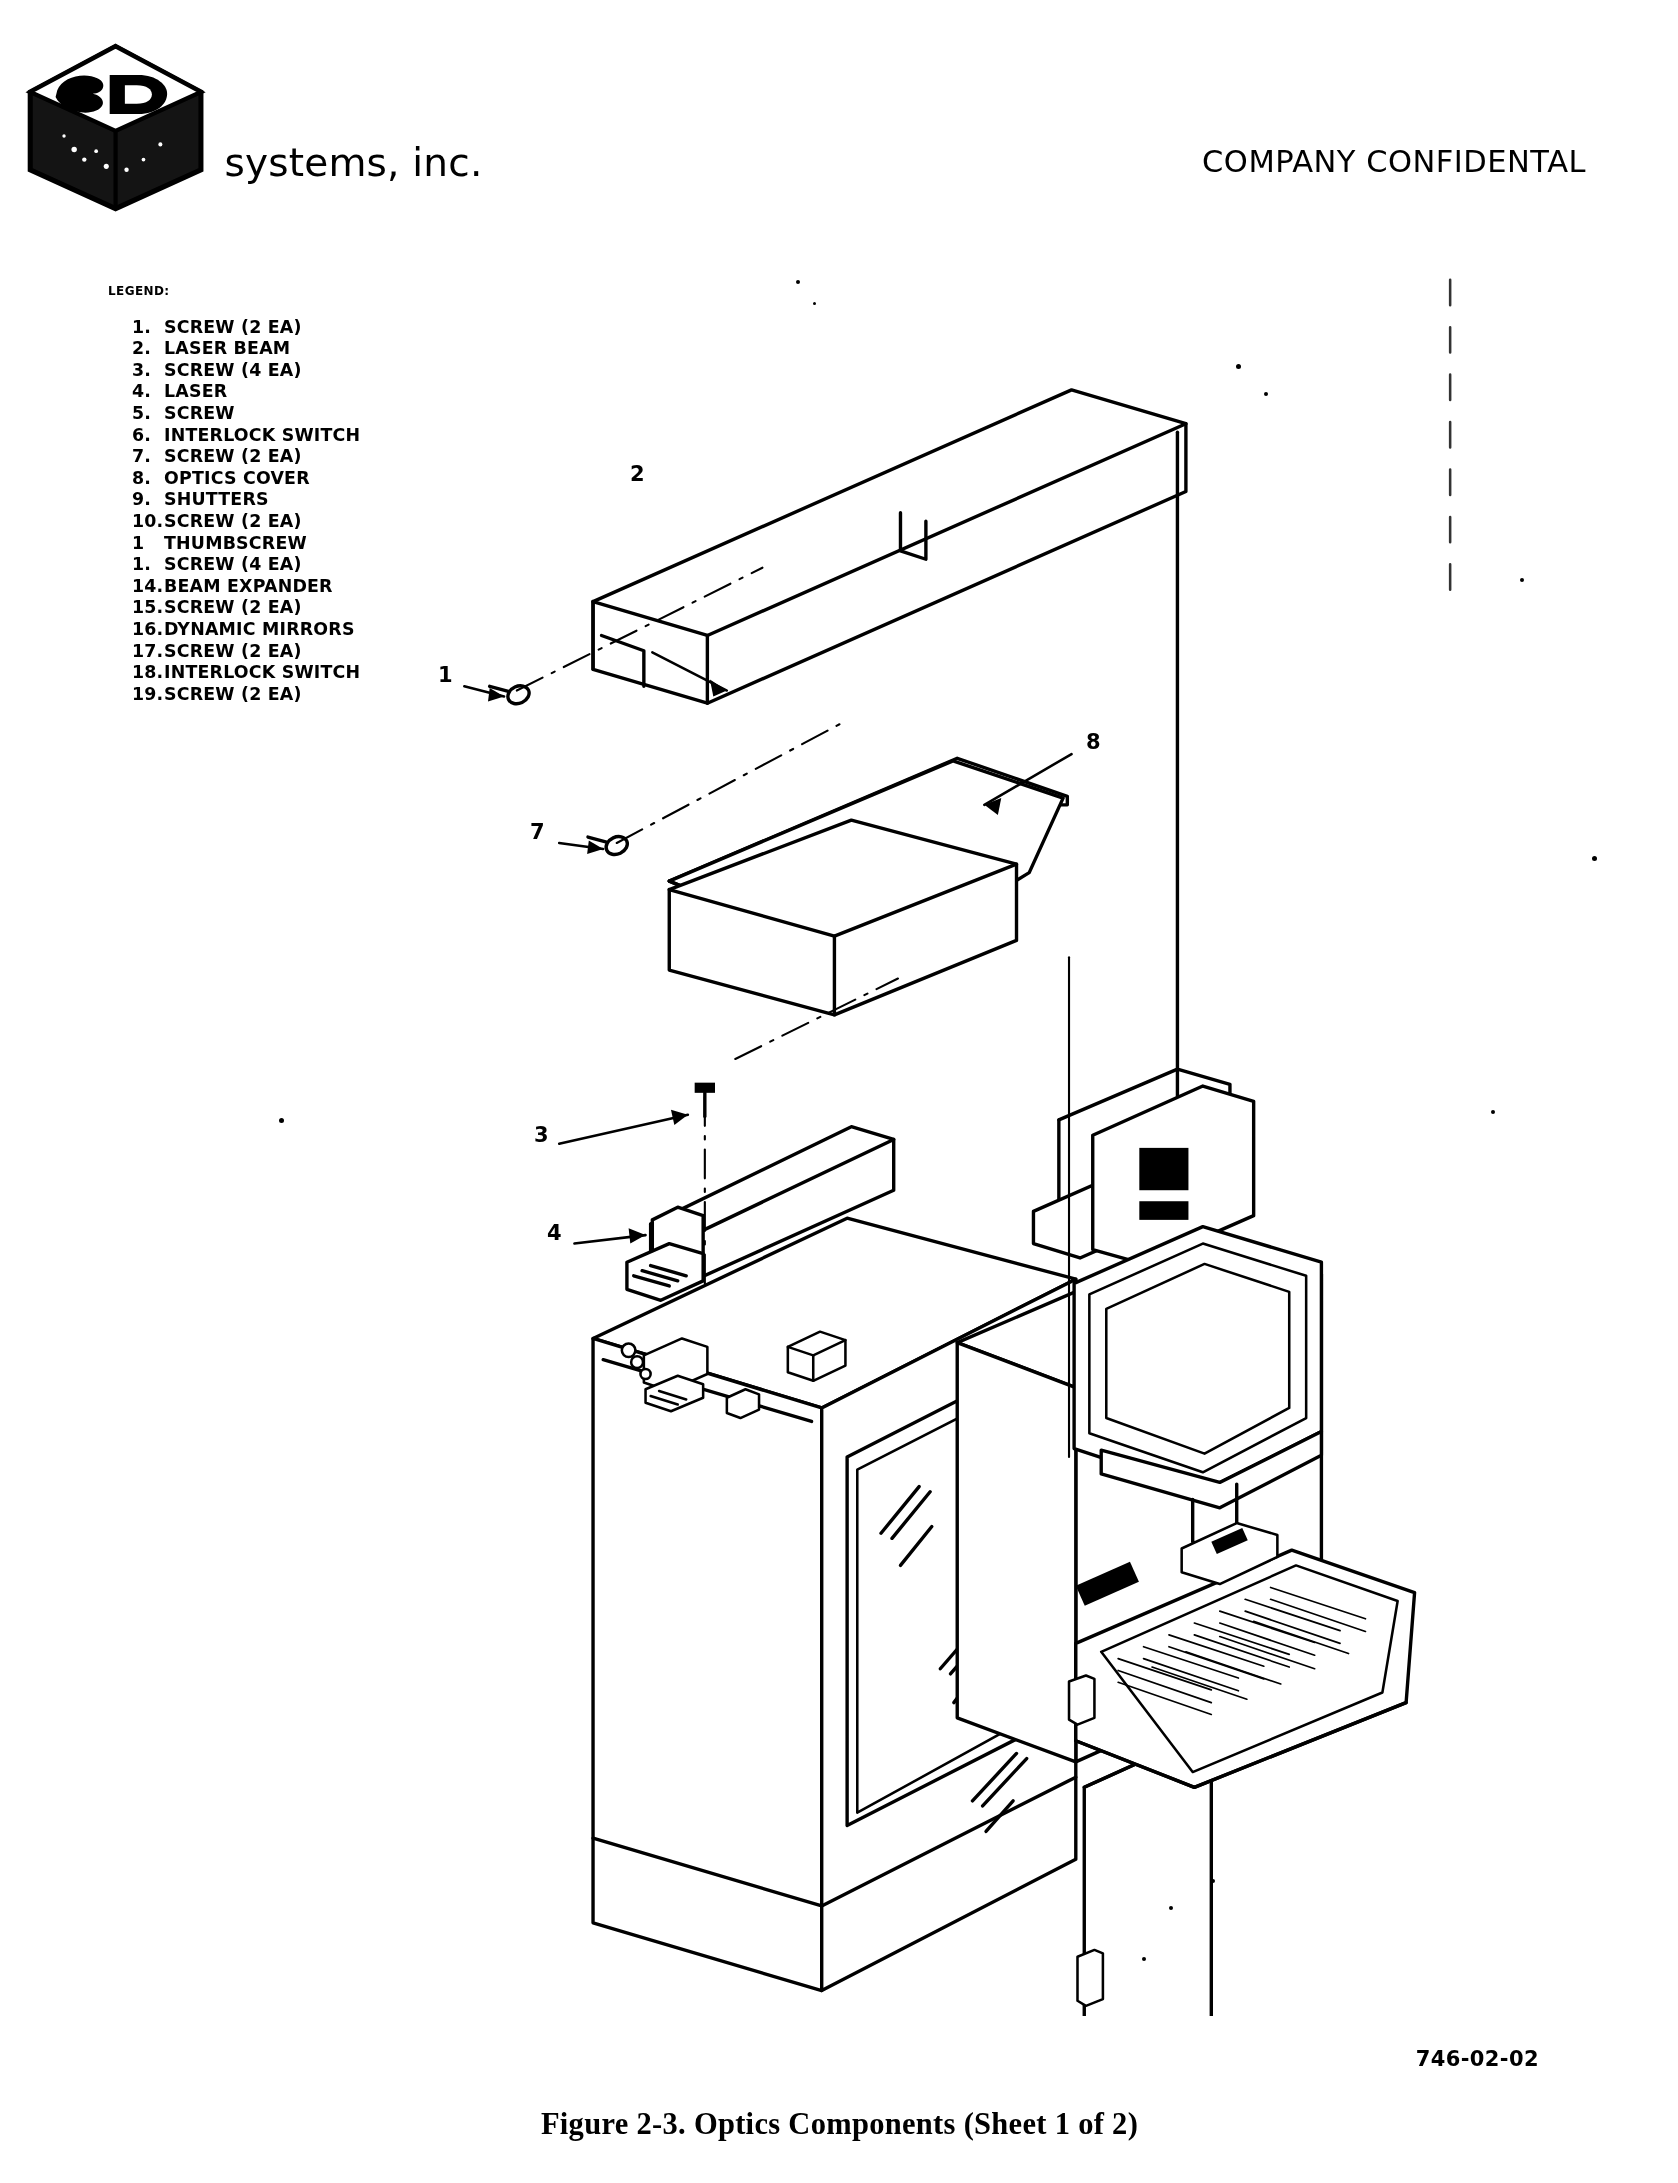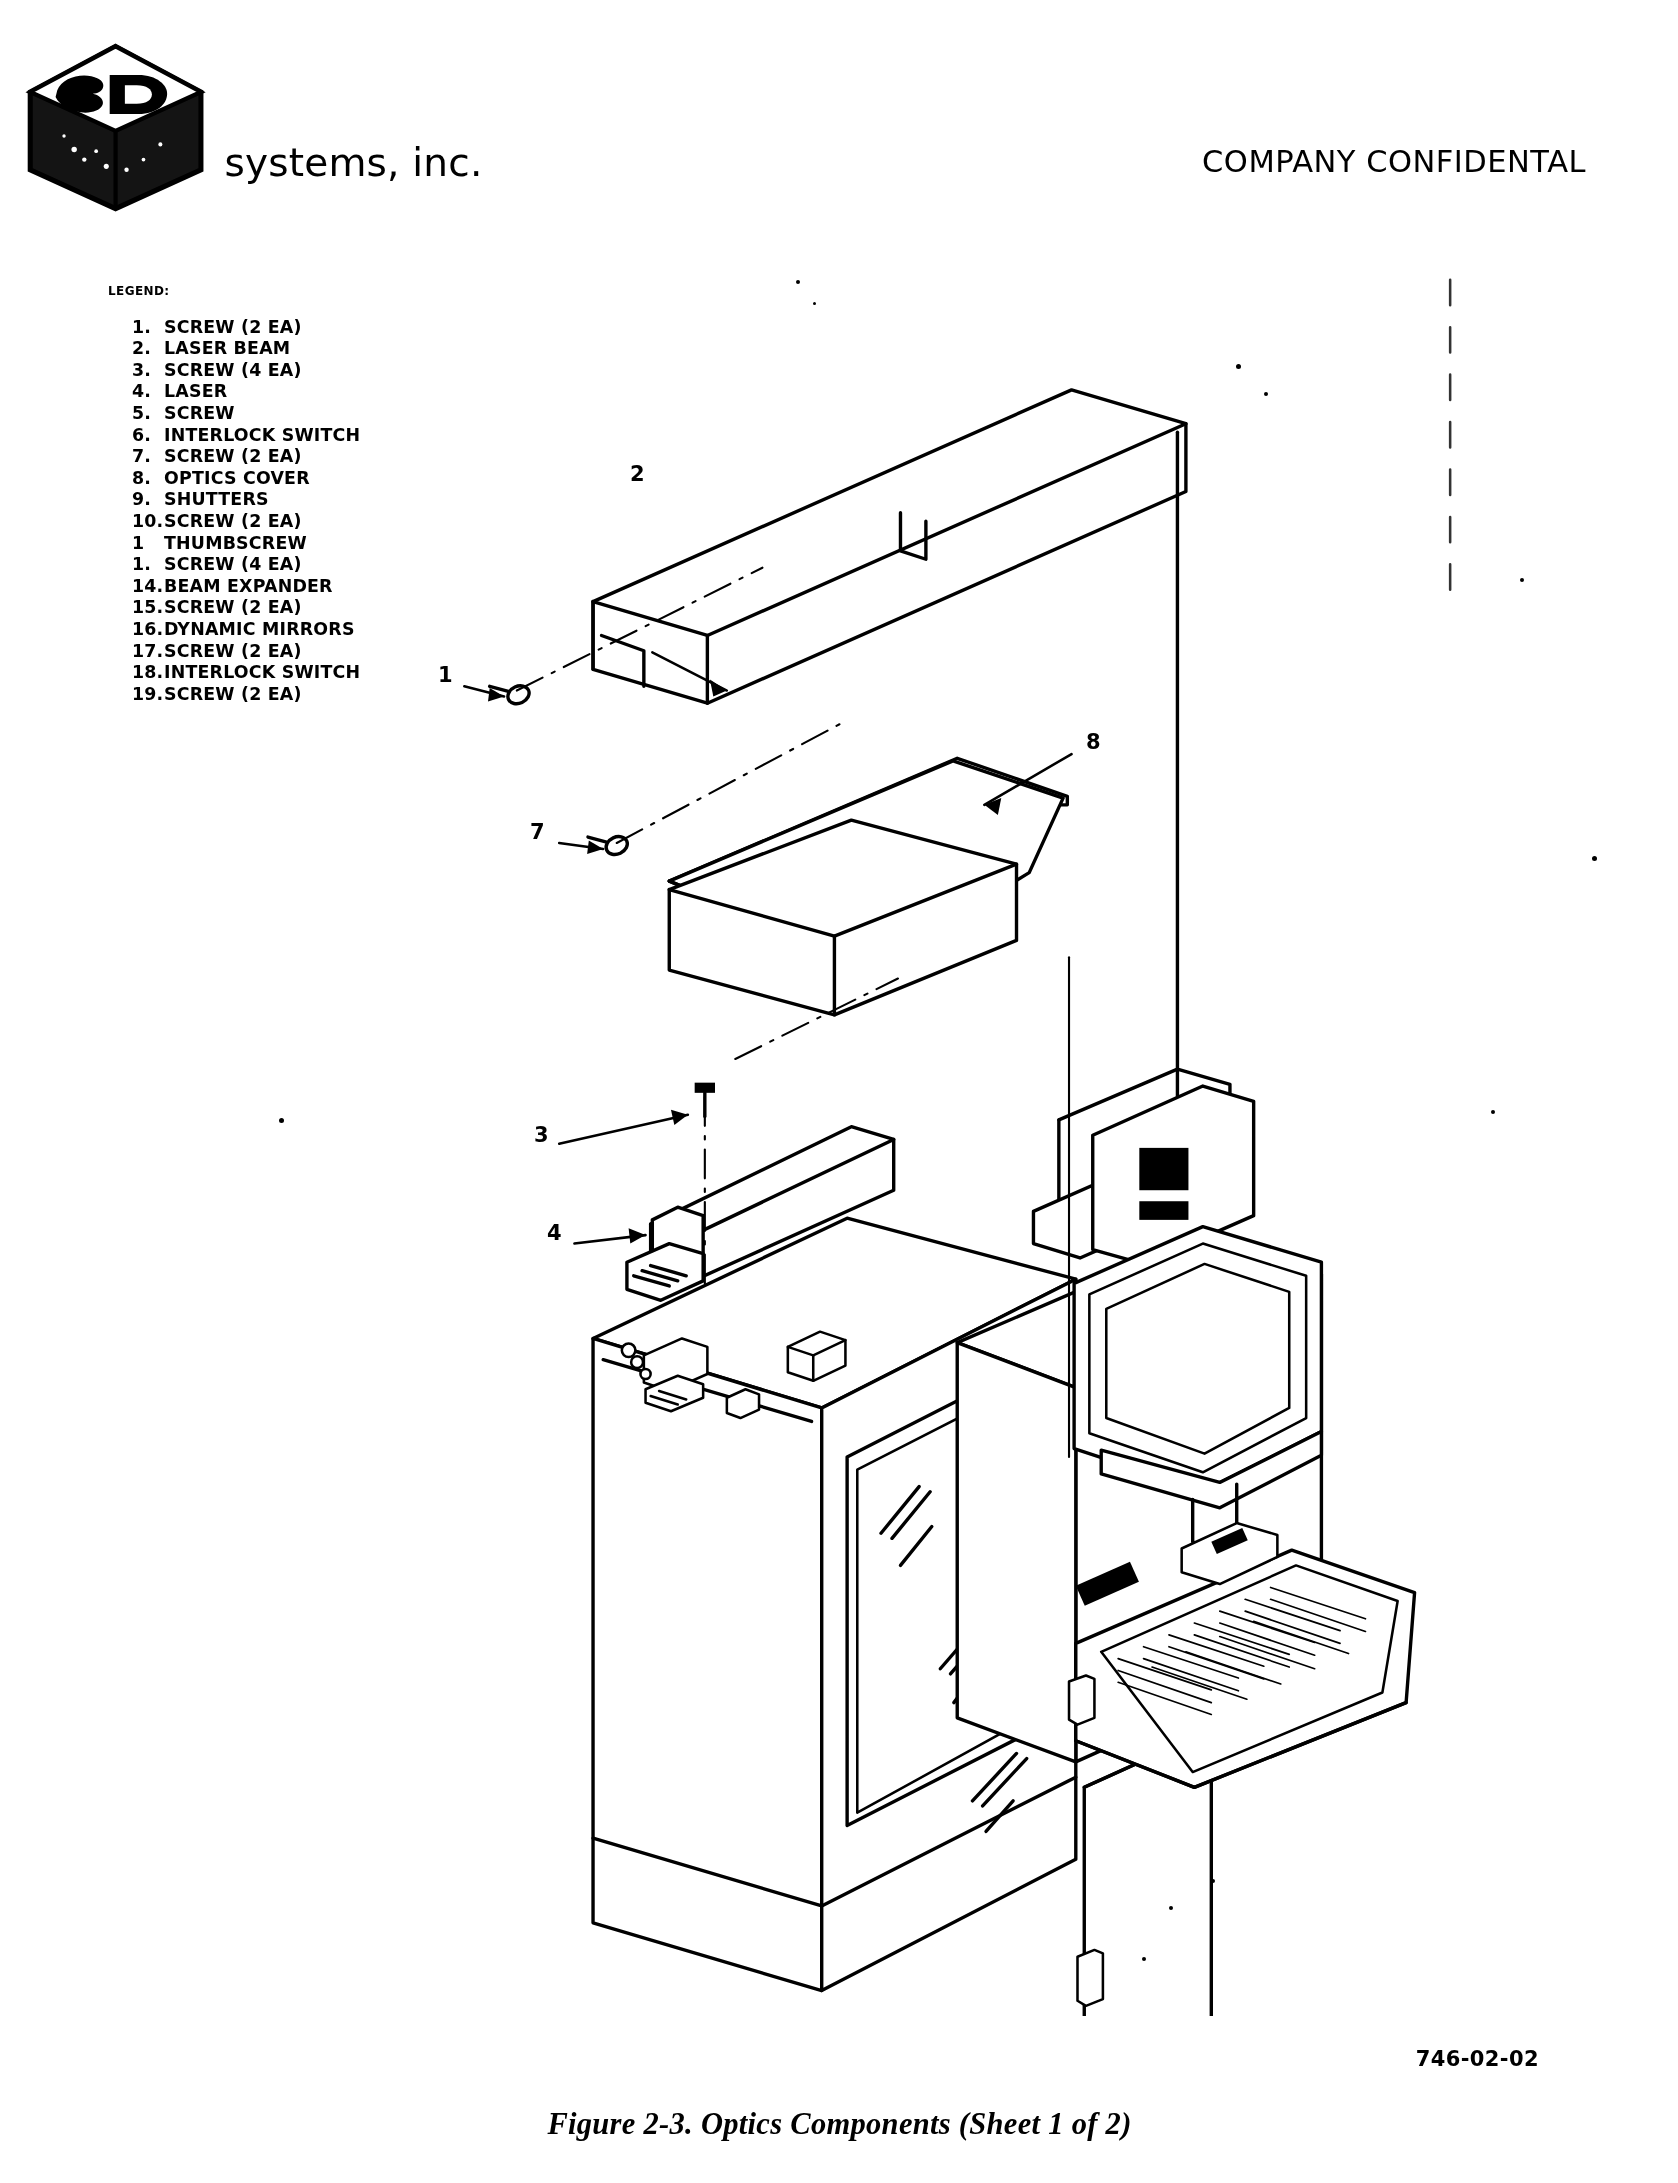--- a/index.html
+++ b/index.html
@@ -131,21 +131,20 @@
     letter-spacing: 0.4px;
     font-family: "DejaVu Sans", sans-serif;
   }
   .figure-caption {
     position: absolute;
     left: 0;
     bottom: 41px;
     width: 1679px;
     text-align: center;
     font-family: "Liberation Serif", serif;
-    font-style: italic;
     font-weight: bold;
     font-size: 30.5px;
     letter-spacing: 0.3px;
   }
 
   
   .dot {
     position: absolute;
     background: #000;
     border-radius: 50%;

